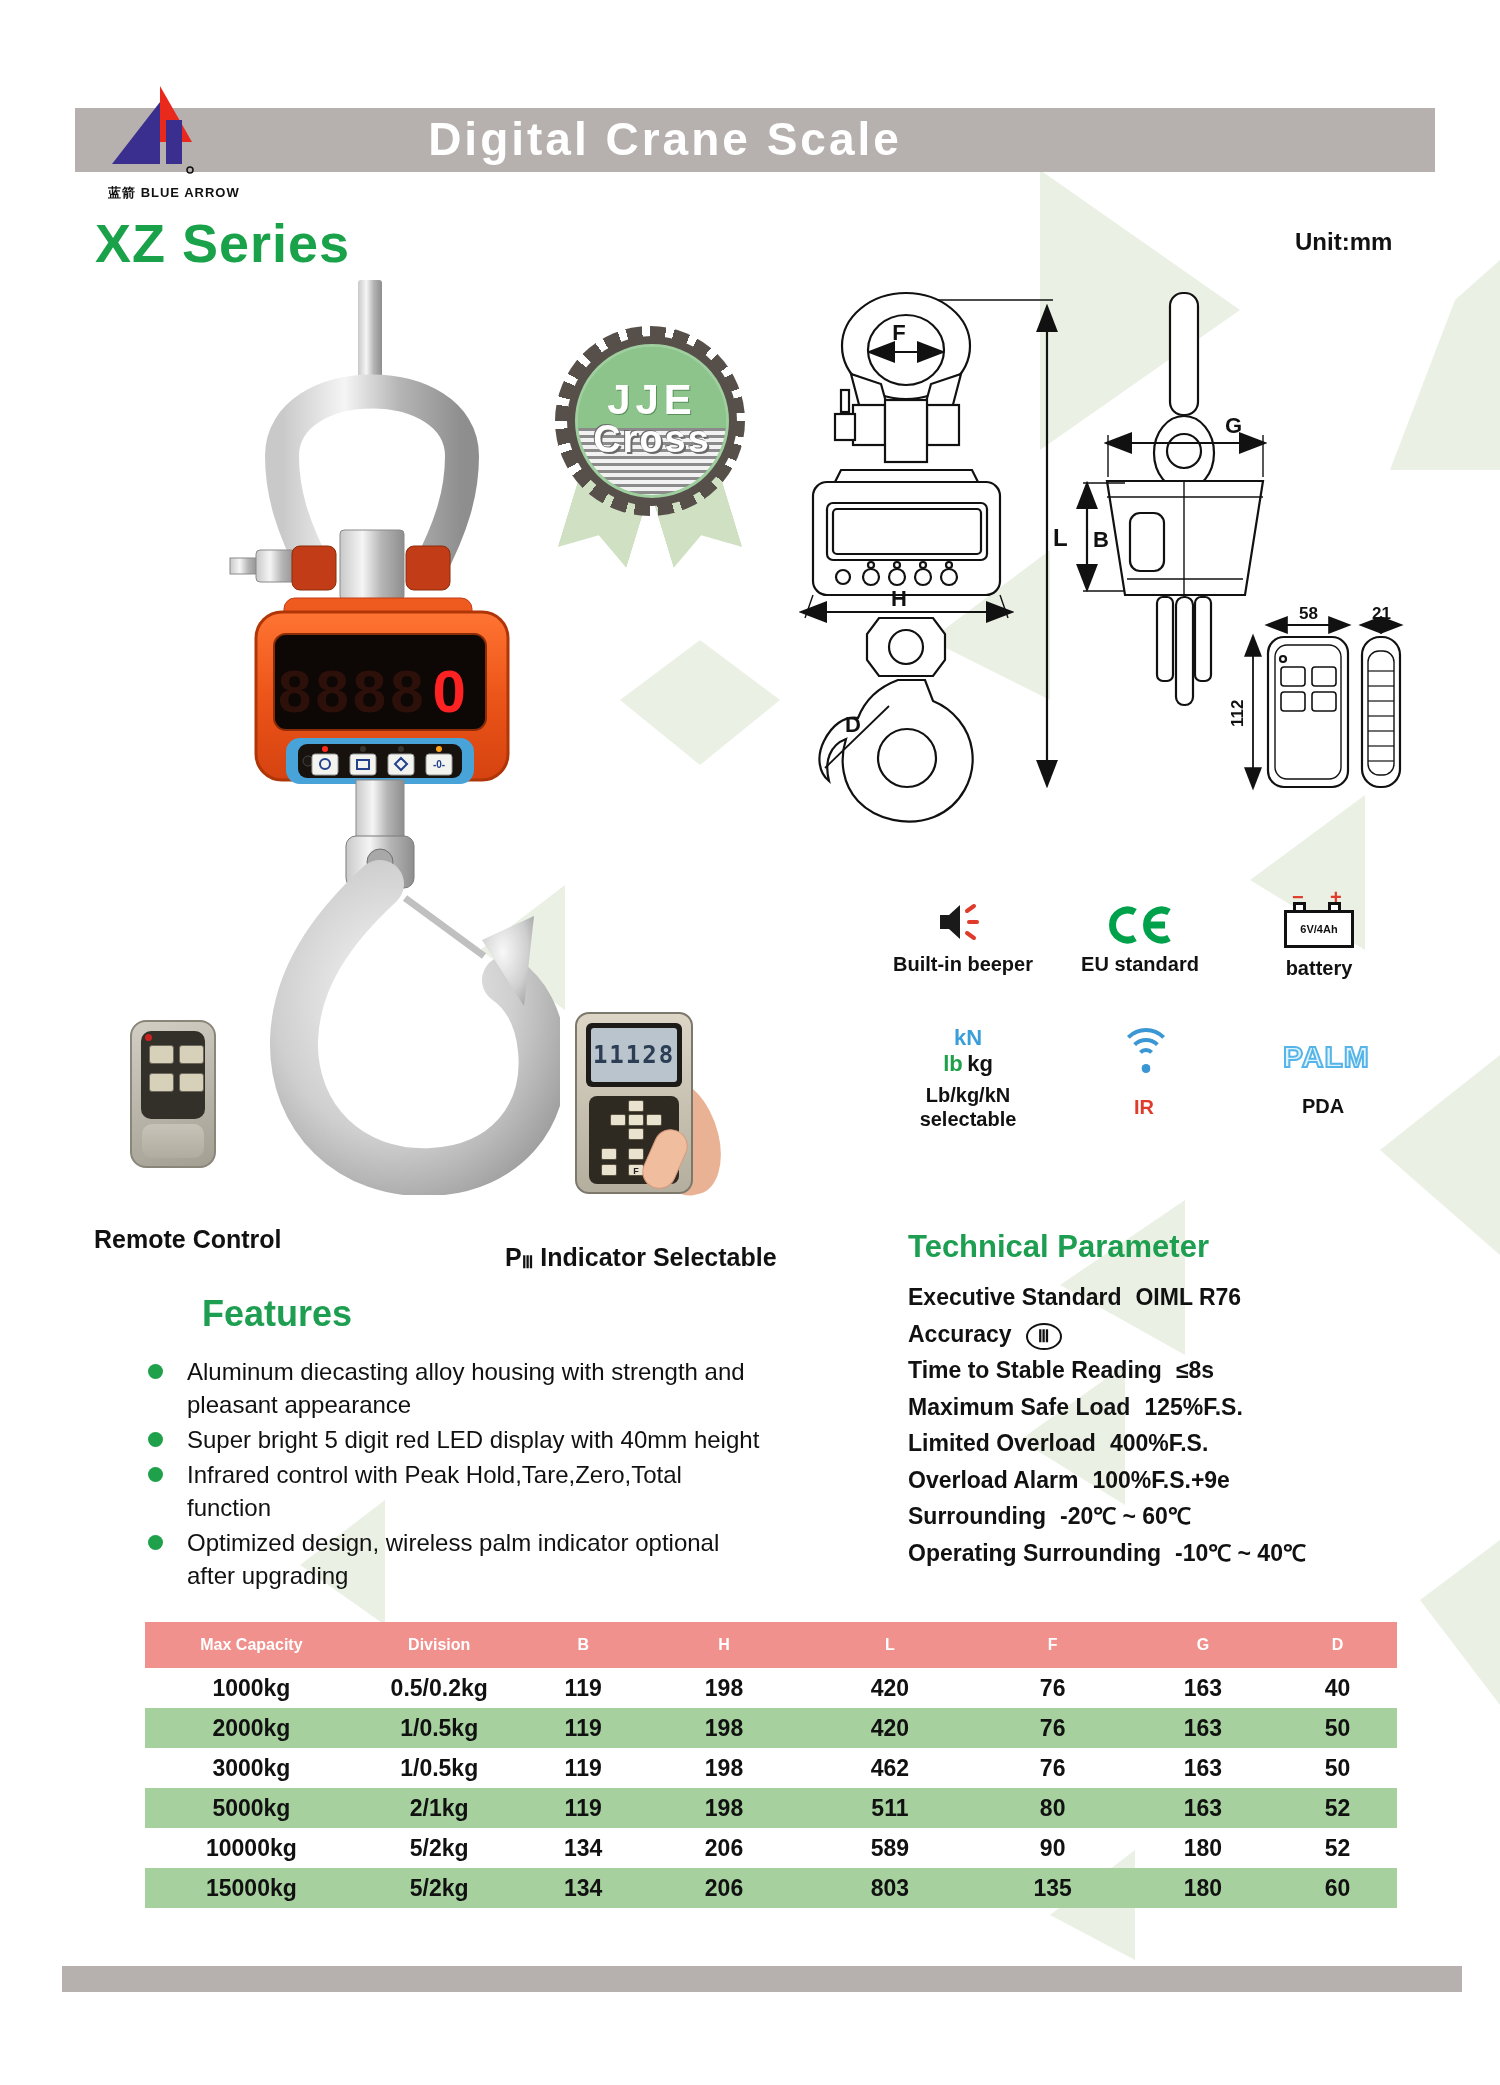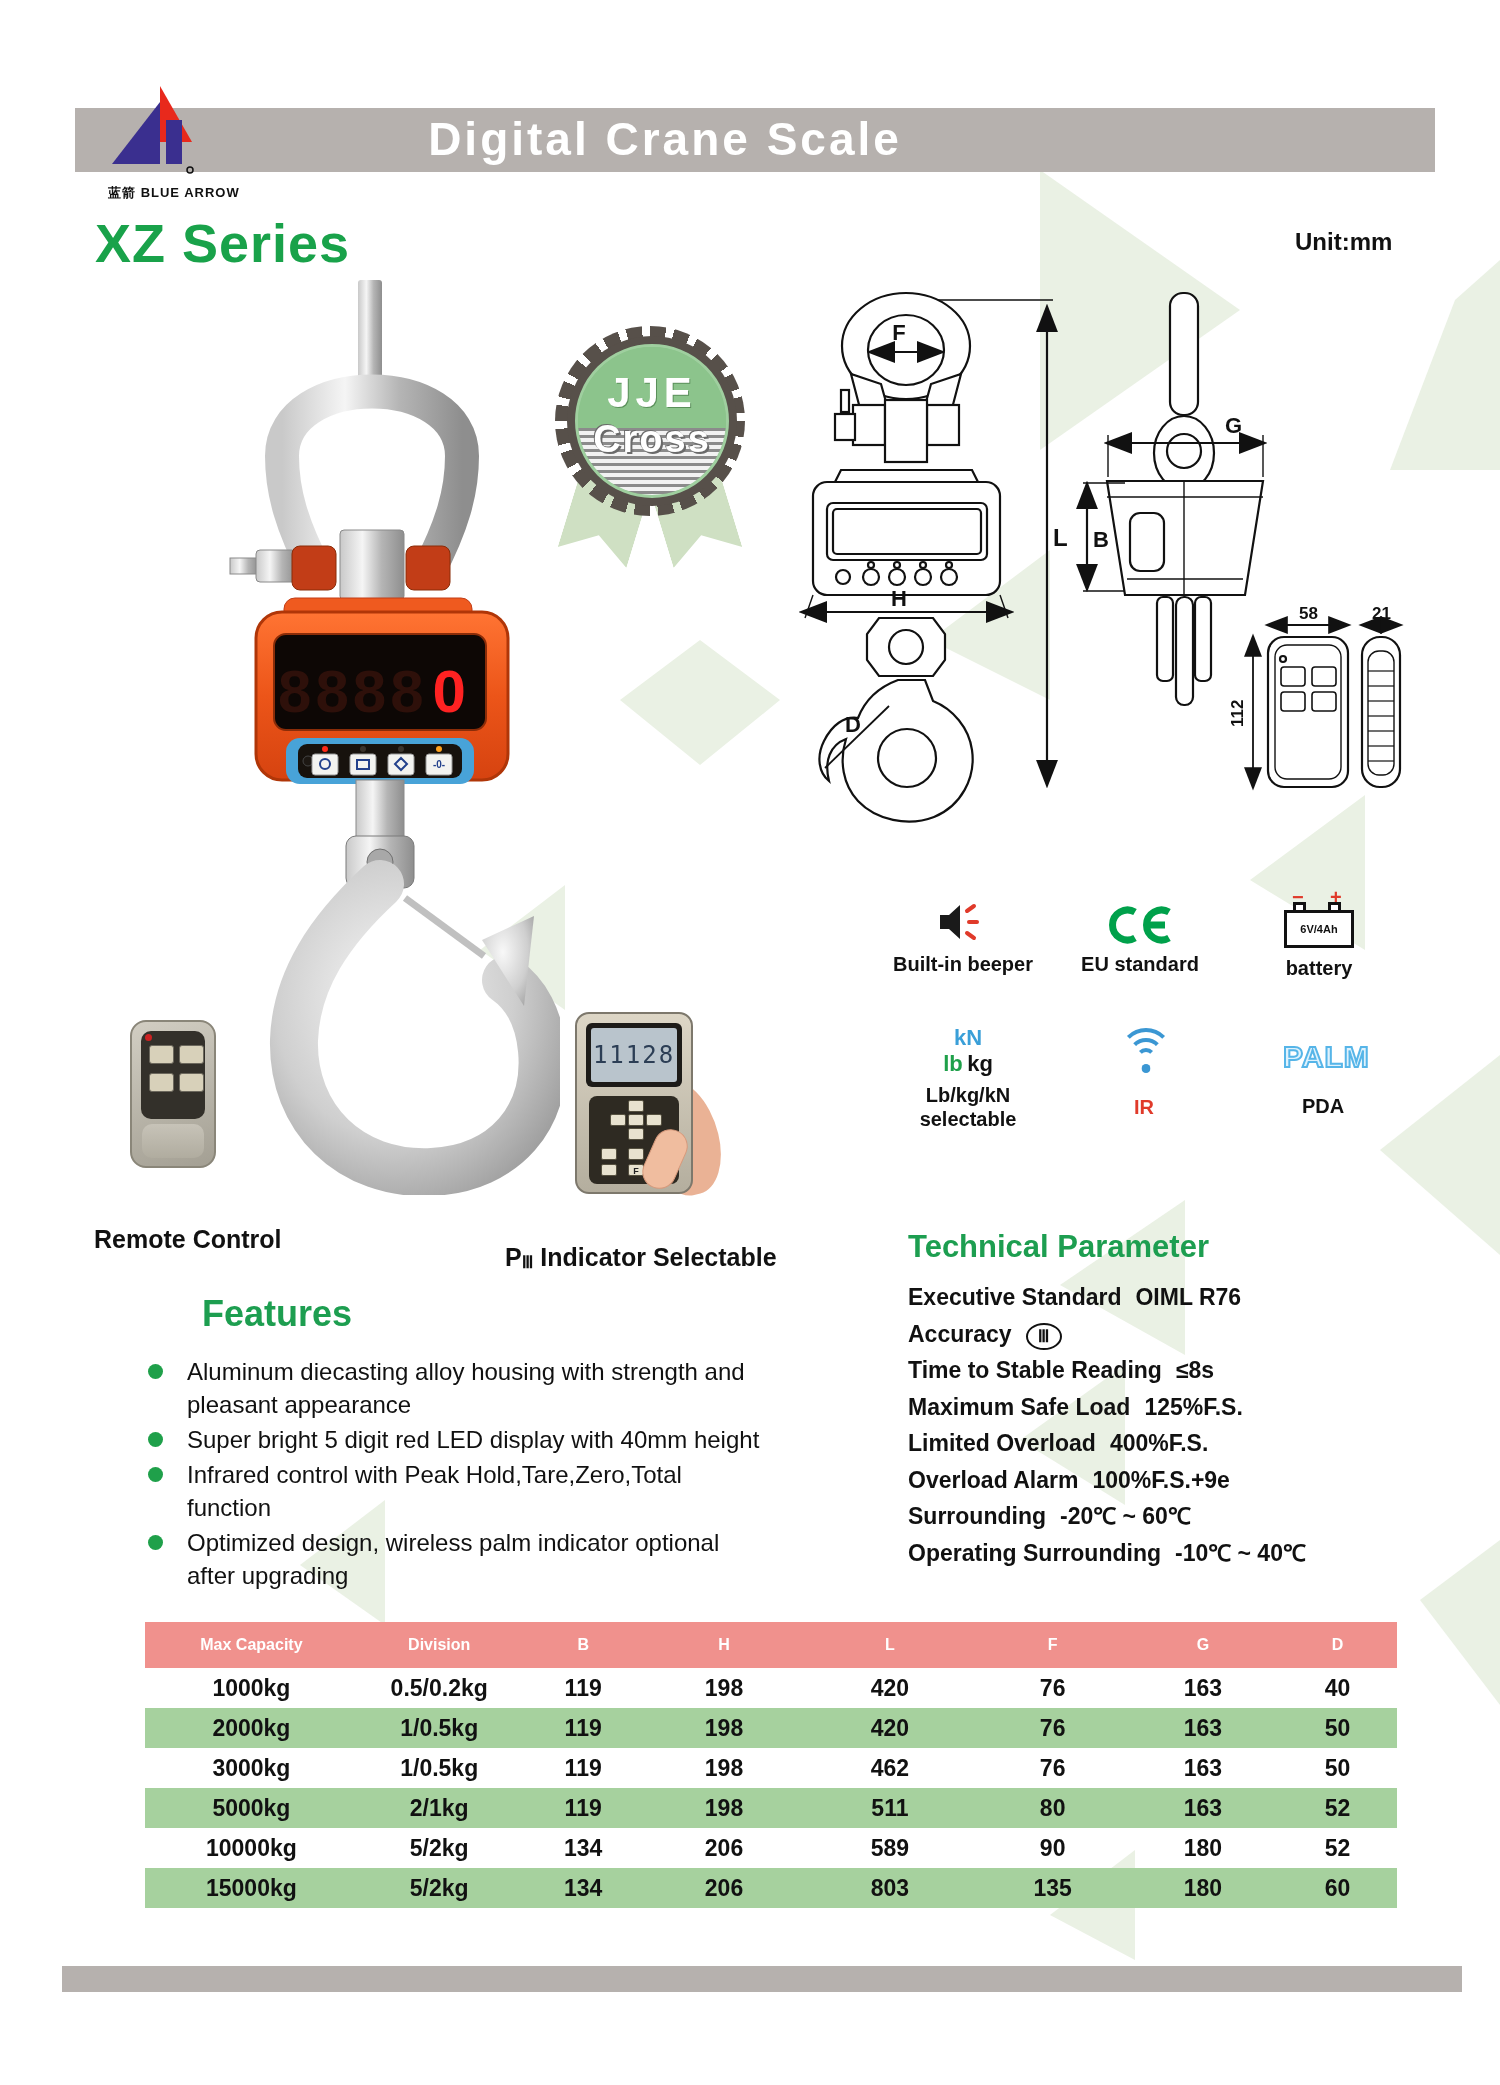--- a/index.html
+++ b/index.html
@@ -20,35 +20,35 @@
   .badge{left:553px;top:326px;width:194px;height:240px;}
   .ribbon{position:absolute;top:118px;width:72px;height:116px;background:#cfe0c3;clip-path:polygon(0 0,100% 0,100% 100%,50% 80%,0 100%);}
   .ribbon.l{left:20px;transform:rotate(17deg);}
   .ribbon.r{right:20px;transform:rotate(-17deg);}
   .cap{position:absolute;left:2px;top:0;width:190px;height:190px;border-radius:50%;
        background:repeating-conic-gradient(#57504a 0deg 10deg,rgba(0,0,0,0) 10deg 15deg);}
   .cap-ring{position:absolute;left:12px;top:10px;width:170px;height:170px;border-radius:50%;background:#57504a;}
   .cap-inner{position:absolute;left:20px;top:18px;width:154px;height:154px;border-radius:50%;overflow:hidden;border:3px solid #9fcf9f;background:#8cc48c;}
   .cap-top{position:absolute;left:0;top:0;width:100%;height:55%;background:#8cc48c;display:flex;align-items:flex-end;justify-content:center;}
   .cap-bottom{position:absolute;left:0;top:55%;width:100%;height:45%;background:repeating-linear-gradient(180deg,#8b8b8b 0 3px,#f2f2f2 3px 7px);}
-  .badge-jje{color:#fff;font-size:42px;font-weight:bold;letter-spacing:5px;line-height:1;padding-bottom:14px;text-shadow:1px 1px 0 #5a8f5a;}
+  .badge-jje{color:#fff;font-size:42px;font-weight:bold;letter-spacing:5px;line-height:1;padding-bottom:7px;text-shadow:1px 1px 0 #5a8f5a;}
   .badge-cross{position:absolute;left:0;top:48%;width:100%;text-align:center;color:#fff;font-size:38px;font-weight:bold;letter-spacing:2px;text-shadow:2px 2px 0 #6a6a6a, -1px -1px 0 #6a6a6a;}
   
   .remote-photo{left:130px;top:1020px;width:86px;height:148px;background:linear-gradient(160deg,#d2cec3,#a39f93);border:2px solid #8a8679;border-radius:16px;}
   .remote-panel{position:absolute;left:9px;top:9px;right:9px;height:88px;background:#33302a;border-radius:10px;}
   .remote-led{position:absolute;left:4px;top:3px;width:7px;height:7px;border-radius:50%;background:#c22;}
   .rkey{position:absolute;width:25px;height:19px;background:#d8d1ba;border:1px solid #6b675c;border-radius:3px;}
   .remote-lower{position:absolute;left:10px;bottom:8px;right:10px;height:34px;border-radius:10px;background:linear-gradient(#c7c3b8,#b0ac9f);}
   .photo-label{font-size:25px;font-weight:bold;color:#111;}
   .pda-hand{left:648px;top:1078px;width:70px;height:118px;background:#eab295;border-radius:40% 60% 50% 50%;transform:rotate(-14deg);}
   .pda-thumb{left:648px;top:1128px;width:34px;height:62px;background:#f0bd9f;border:1px solid #d79a7c;border-radius:18px;transform:rotate(24deg);}
   .pda{left:575px;top:1012px;width:118px;height:182px;background:linear-gradient(#ddd6c6,#b4ae9e);border:2px solid #7d786c;border-radius:14px;}
   .pda-screen{position:absolute;left:9px;top:9px;right:9px;height:64px;background:#1d1b18;border-radius:6px;padding:5px;}
   .pda-lcd{width:100%;height:100%;background:#b9c4cc;border-radius:3px;display:flex;align-items:center;justify-content:center;
-           font-family:"DejaVu Sans Mono",monospace;font-size:24px;font-weight:normal;color:#2c3e55;letter-spacing:2px;}
+           font-family:"DejaVu Sans Mono",monospace;font-size:24px;font-weight:bold;color:#2c3e55;letter-spacing:2px;}
   .pda-keys{position:absolute;left:12px;top:82px;right:12px;bottom:8px;background:#2e2a22;border-radius:8px;}
   .pkey{position:absolute;width:16px;height:12px;background:#e8e2cf;border:1px solid #55503f;border-radius:2px;font-size:9px;font-weight:bold;color:#222;text-align:center;line-height:12px;}
   
   .icon-label{font-size:20px;font-weight:bold;color:#111;text-align:center;}
   .batt-wrap{left:1284px;top:890px;width:70px;height:60px;}
   .batt-sign{position:absolute;top:-4px;font-size:20px;font-weight:bold;color:#e03a2a;}
   .batt-term{position:absolute;top:12px;width:13px;height:9px;border:3px solid #111;border-bottom:none;background:#fff;}
   .batt-box{position:absolute;left:0;top:20px;width:70px;height:38px;border:3px solid #111;background:#fff;
             font-size:11px;font-weight:bold;color:#111;display:flex;align-items:center;justify-content:center;}
   .units-kn{color:#3a9fd8;font-weight:bold;font-size:22px;}

